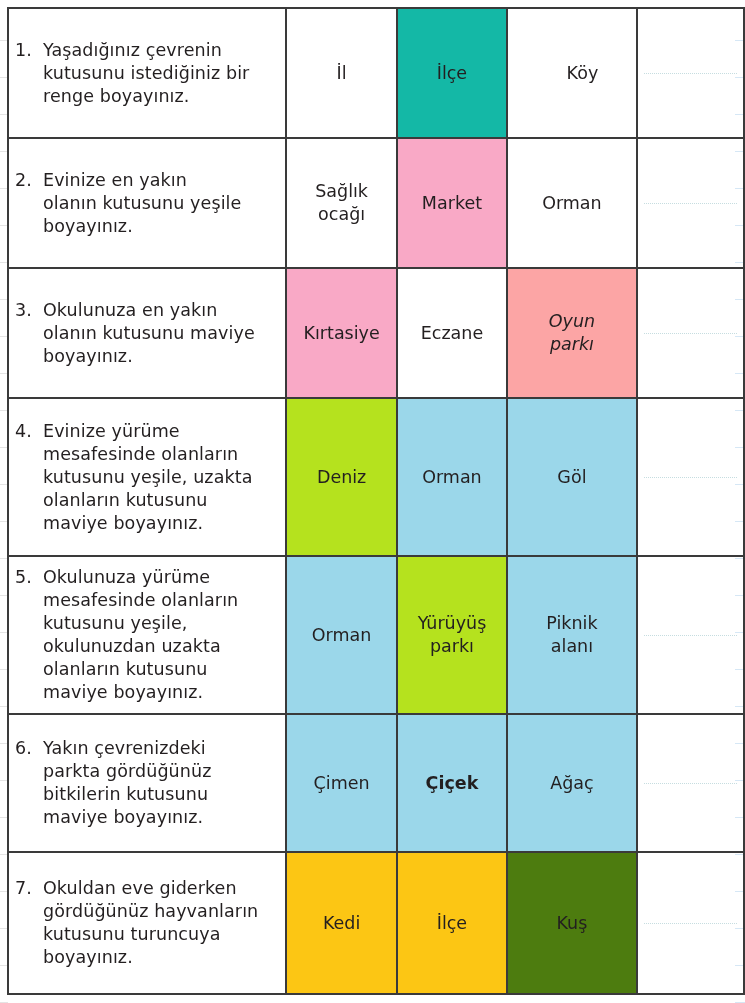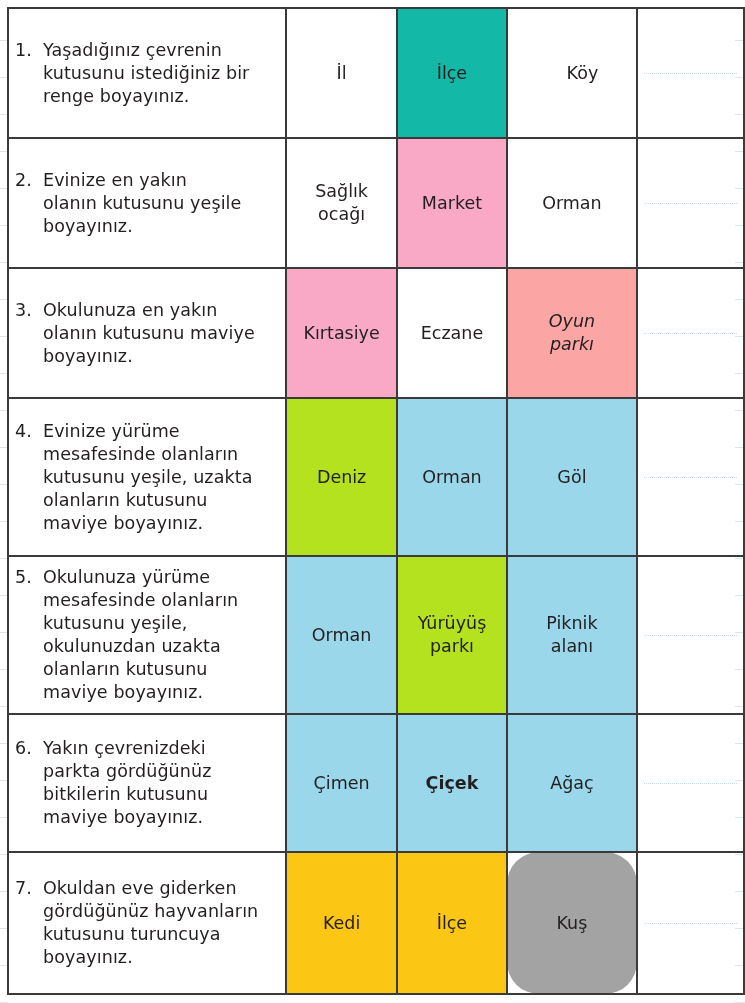--- a/index.html
+++ b/index.html
@@ -165,19 +165,19 @@
       </tr>
       <tr style="height: 142px;">
         <td class="q">
           <div class="q-inner">
             <span class="q-num">7.</span>
             <span class="q-text">Okuldan eve giderken<br>gördüğünüz hayvanların<br>kutusunu turuncuya<br>boyayınız.</span>
           </div>
         </td>
         <td class="opt" style="background: rgb(252, 198, 20);">Kedi</td>
         <td class="opt" style="background: rgb(252, 198, 20);">İlçe</td>
-        <td class="opt" style="background: #a3a3a3; border-radius: 32px;">Kuş</td>
+        <td class="opt" style="background: #4d7c0f;">Kuş</td>
         <td class="blank">
           <div class="dots"></div>
         </td>
       </tr>
     </tbody>
 </table>
 
 </body></html>

